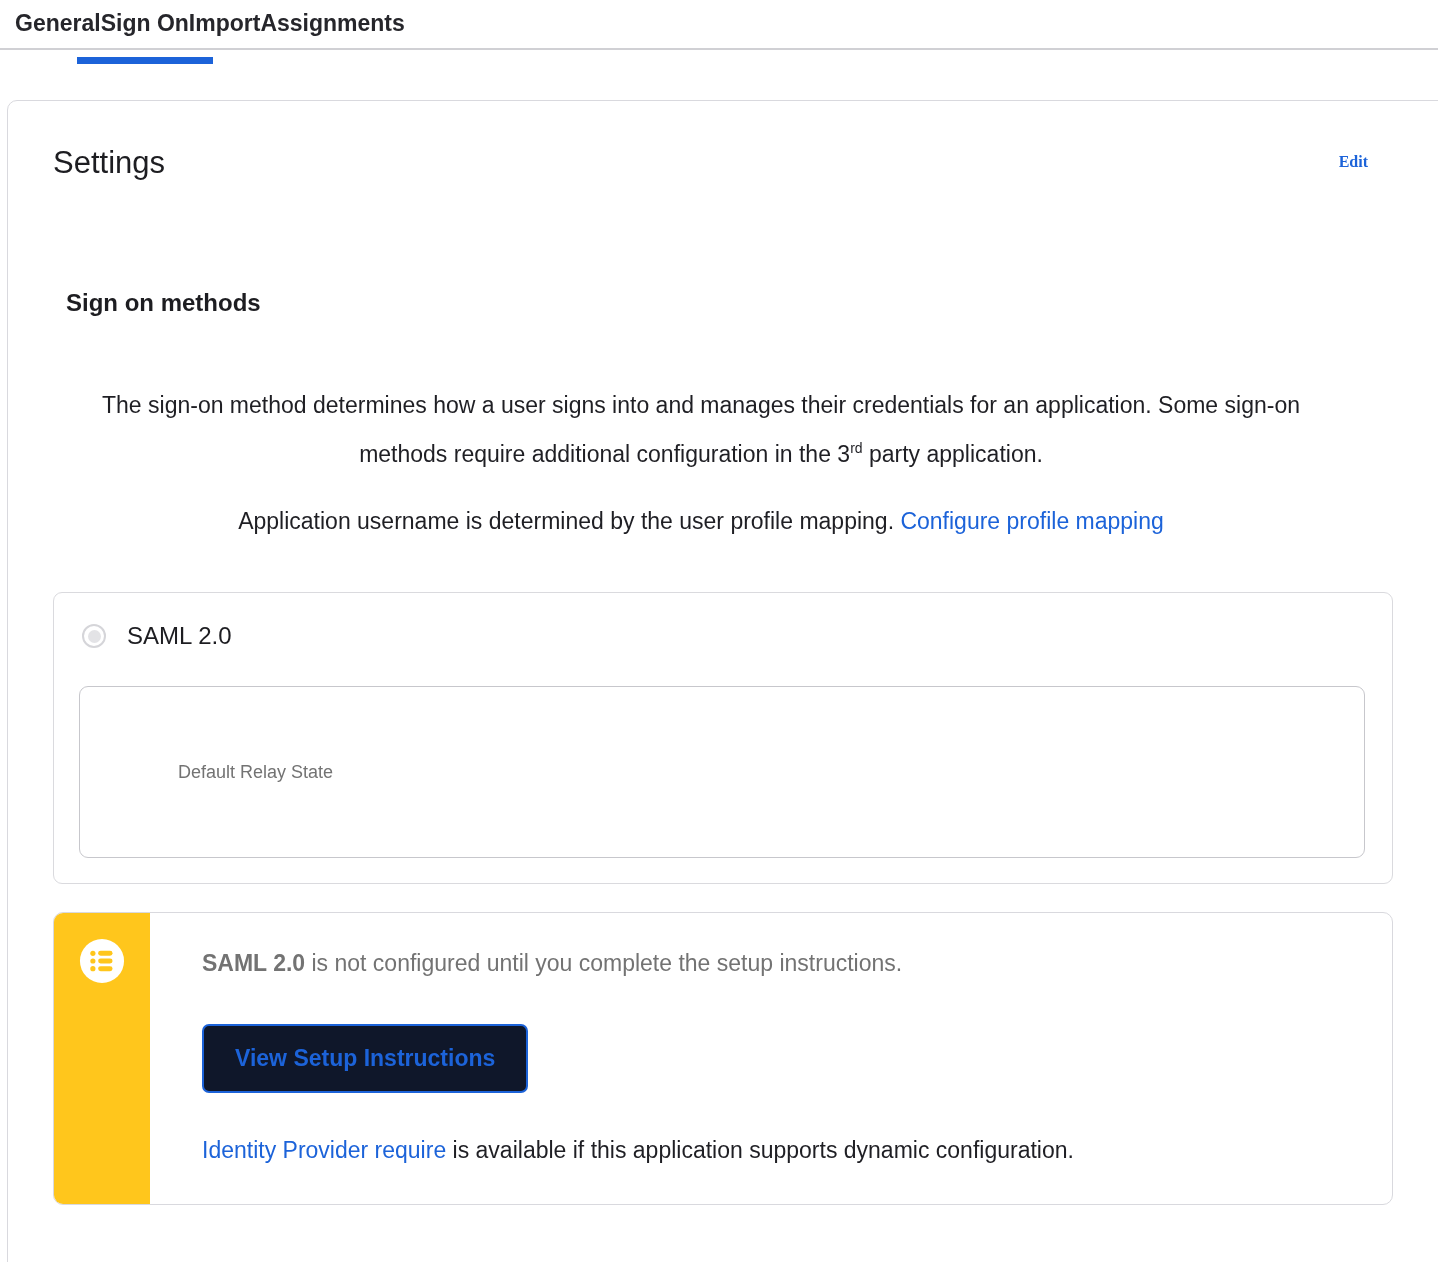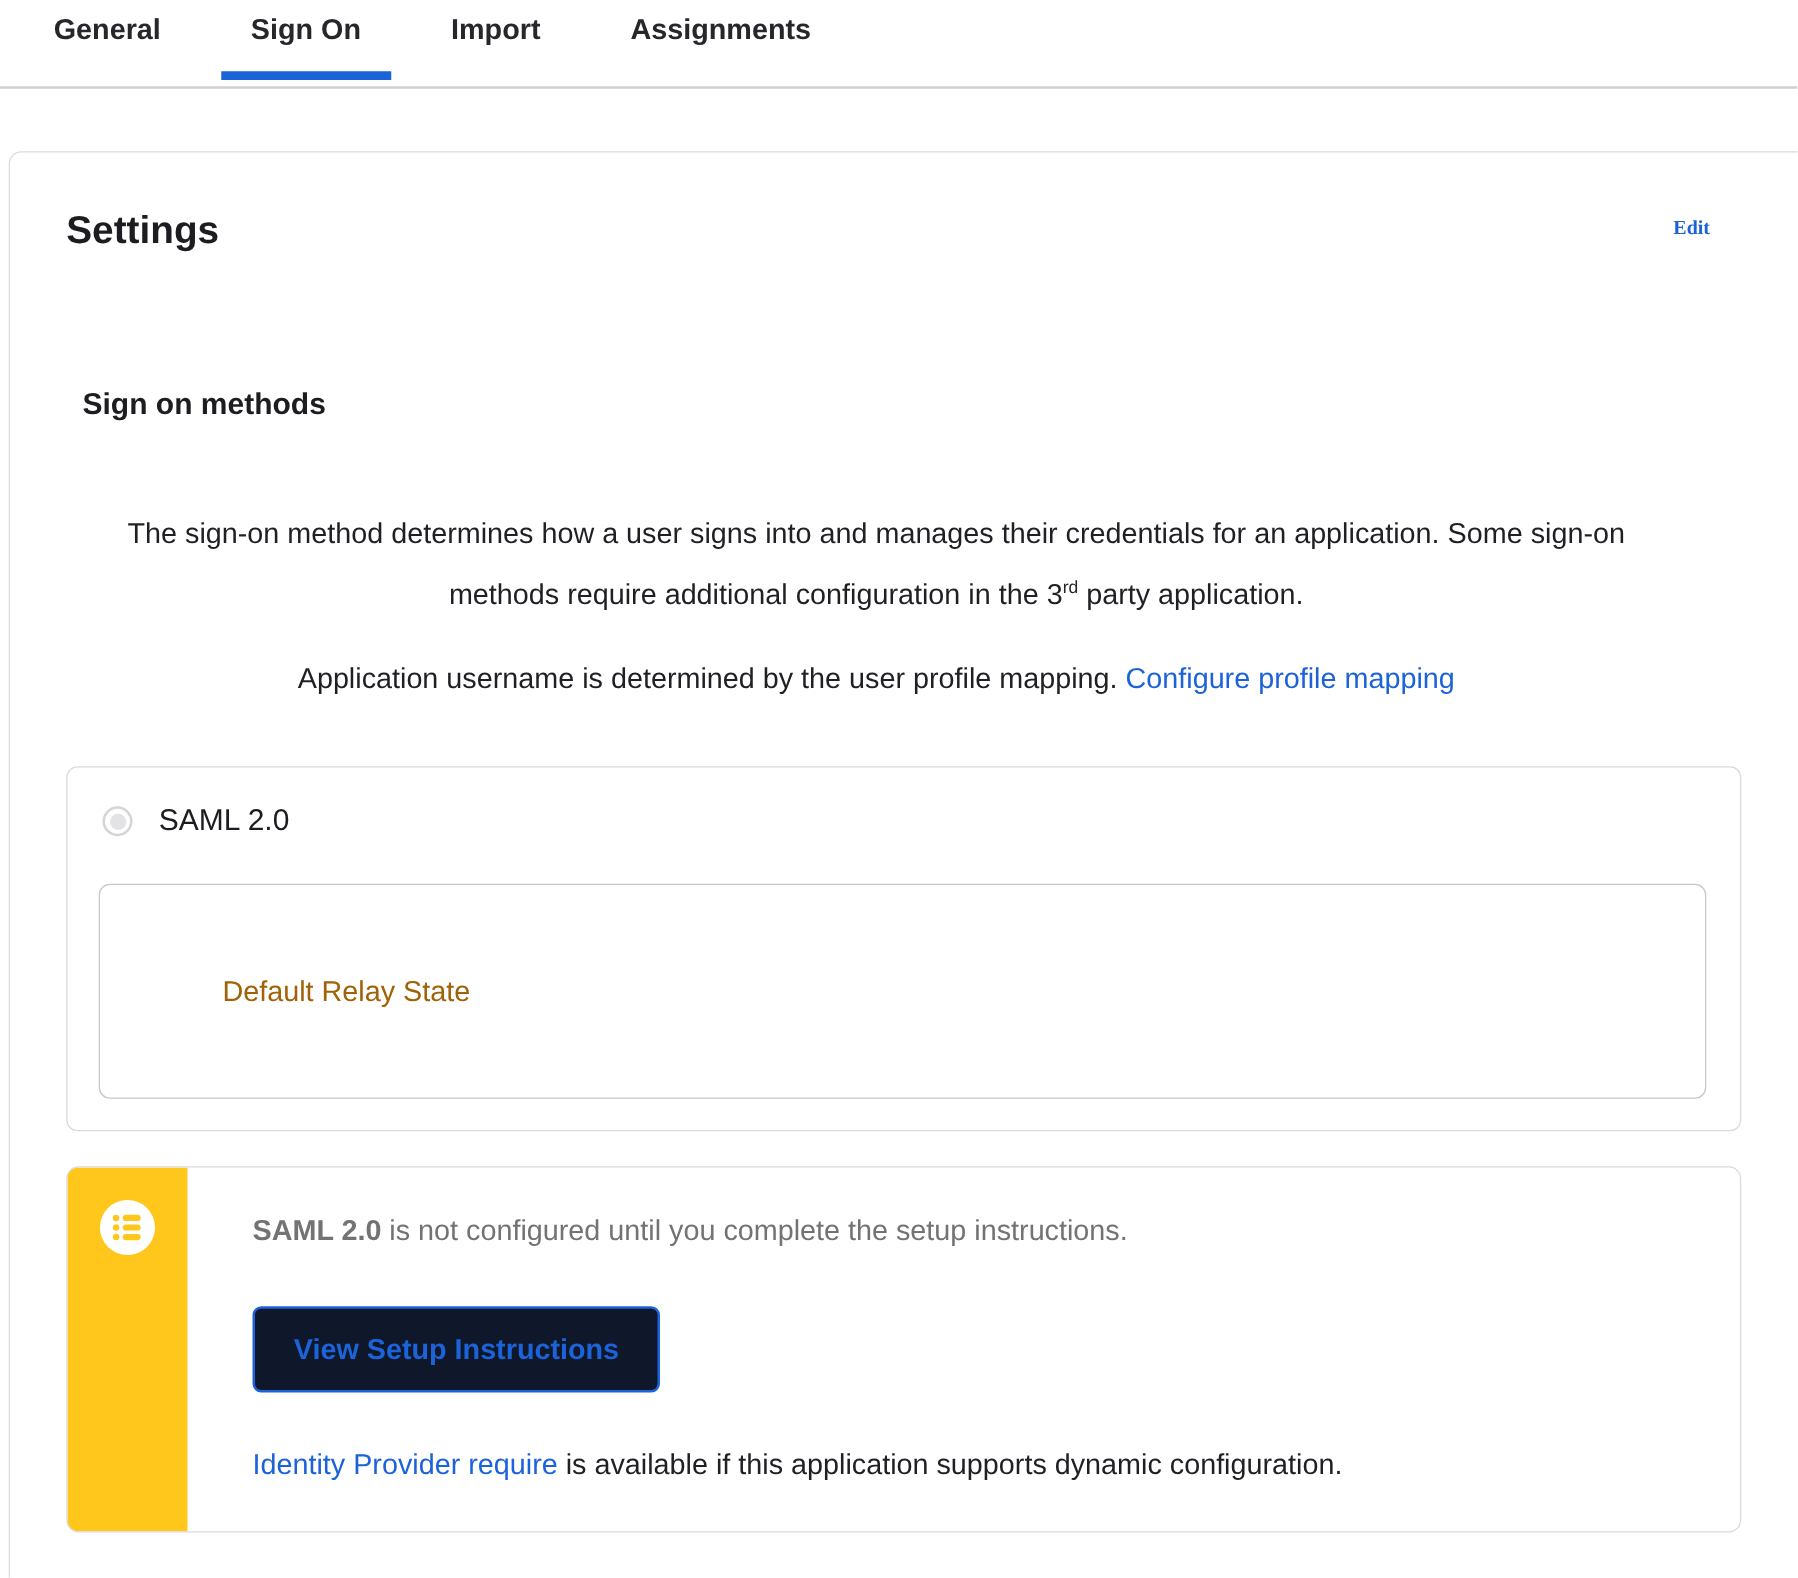--- a/index.html
+++ b/index.html
@@ -4,22 +4,22 @@
 <style>
   html, body { margin: 0; padding: 0; }
   body {
     width: 1438px; height: 1262px; overflow: hidden;
     background: #ffffff; color: #1f1f24;
     font-family: "Liberation Sans", sans-serif;
     -webkit-font-smoothing: antialiased;
   }
   
   .tabbar {
-    display: flex; gap: 72px; padding-left: 43px;
-    height: 71px; box-sizing: border-box;
+    display: flex; padding-left: 15px;
+    height: 50px; box-sizing: border-box;
     border-bottom: 2px solid #d0d0d4;
     align-items: stretch;
   }
   .tab {
     position: relative; font-size: 23px; font-weight: 700;
     color: #26262b; padding-top: 10px; cursor: pointer;
     height: 59px; box-sizing: border-box; white-space: nowrap;
   }
   .tab.active::after {
     content: ""; position: absolute; left: -24px; right: -24px;
@@ -30,21 +30,21 @@
   .card {
     margin: 50px 0 0 7px; width: 1467px; min-height: 1200px;
     box-sizing: border-box; background: #fff;
     border: 1px solid #d9d9de; border-radius: 10px;
     padding: 44px 0 60px 45px;
   }
   .card-head {
     display: flex; justify-content: space-between; align-items: flex-start;
     width: 1315px;
   }
-  .h-settings { font-size: 31px; font-weight: 700; margin: 0; color: #1d1d21; }
+  .h-settings { font-size: 31px; font-weight: 400; margin: 0; color: #1d1d21; }
   .edit-link {
     font-size: 16px; font-weight: 700; margin-top: 8px;
     color: var(--accent-blue, #1c63d9); text-decoration: none; cursor: pointer; font-family: Liberation Serif, serif;
   }
   .h-signon { font-size: 24px; font-weight: 700; margin: 108px 0 0 13px; color: #1d1d21; }
   .para {
     font-size: 23px; line-height: 49px; margin: 64px 0 0 13px;
     max-width: 1270px; color: #1f1f24; text-align: center;
   }
   .para sup { font-size: 14px; line-height: 0; }
@@ -62,21 +62,21 @@
     border: 2px solid #d5d5d9; background: #fff; flex: none;
     display: flex; align-items: center; justify-content: center;
   }
   .radio-dot { width: 13px; height: 13px; border-radius: 50%; background: #e3e3e6; }
   .radio-label { font-size: 24px; color: #1d1d21; }
   .inner-box {
     margin-top: 36px; height: 172px; box-sizing: border-box;
     border: 1px solid #c7c7cc; border-radius: 9px;
     display: flex; align-items: center; padding-left: 98px;
   }
-  .field-label { font-size: 23px; color: #a16207; }
+  .field-label { font-size: 18px; color: #737373; }
   
   .callout {
     margin-top: 28px; width: 1340px; box-sizing: border-box;
     border: 1px solid #d9d9de; border-radius: 10px;
     display: flex; overflow: hidden; min-height: 287px; background: #fff;
   }
   .callout-bar {
     width: 96px; flex: none;
     background: var(--warning-yellow, #ffc61c);
     display: flex; justify-content: center; align-items: flex-start;

